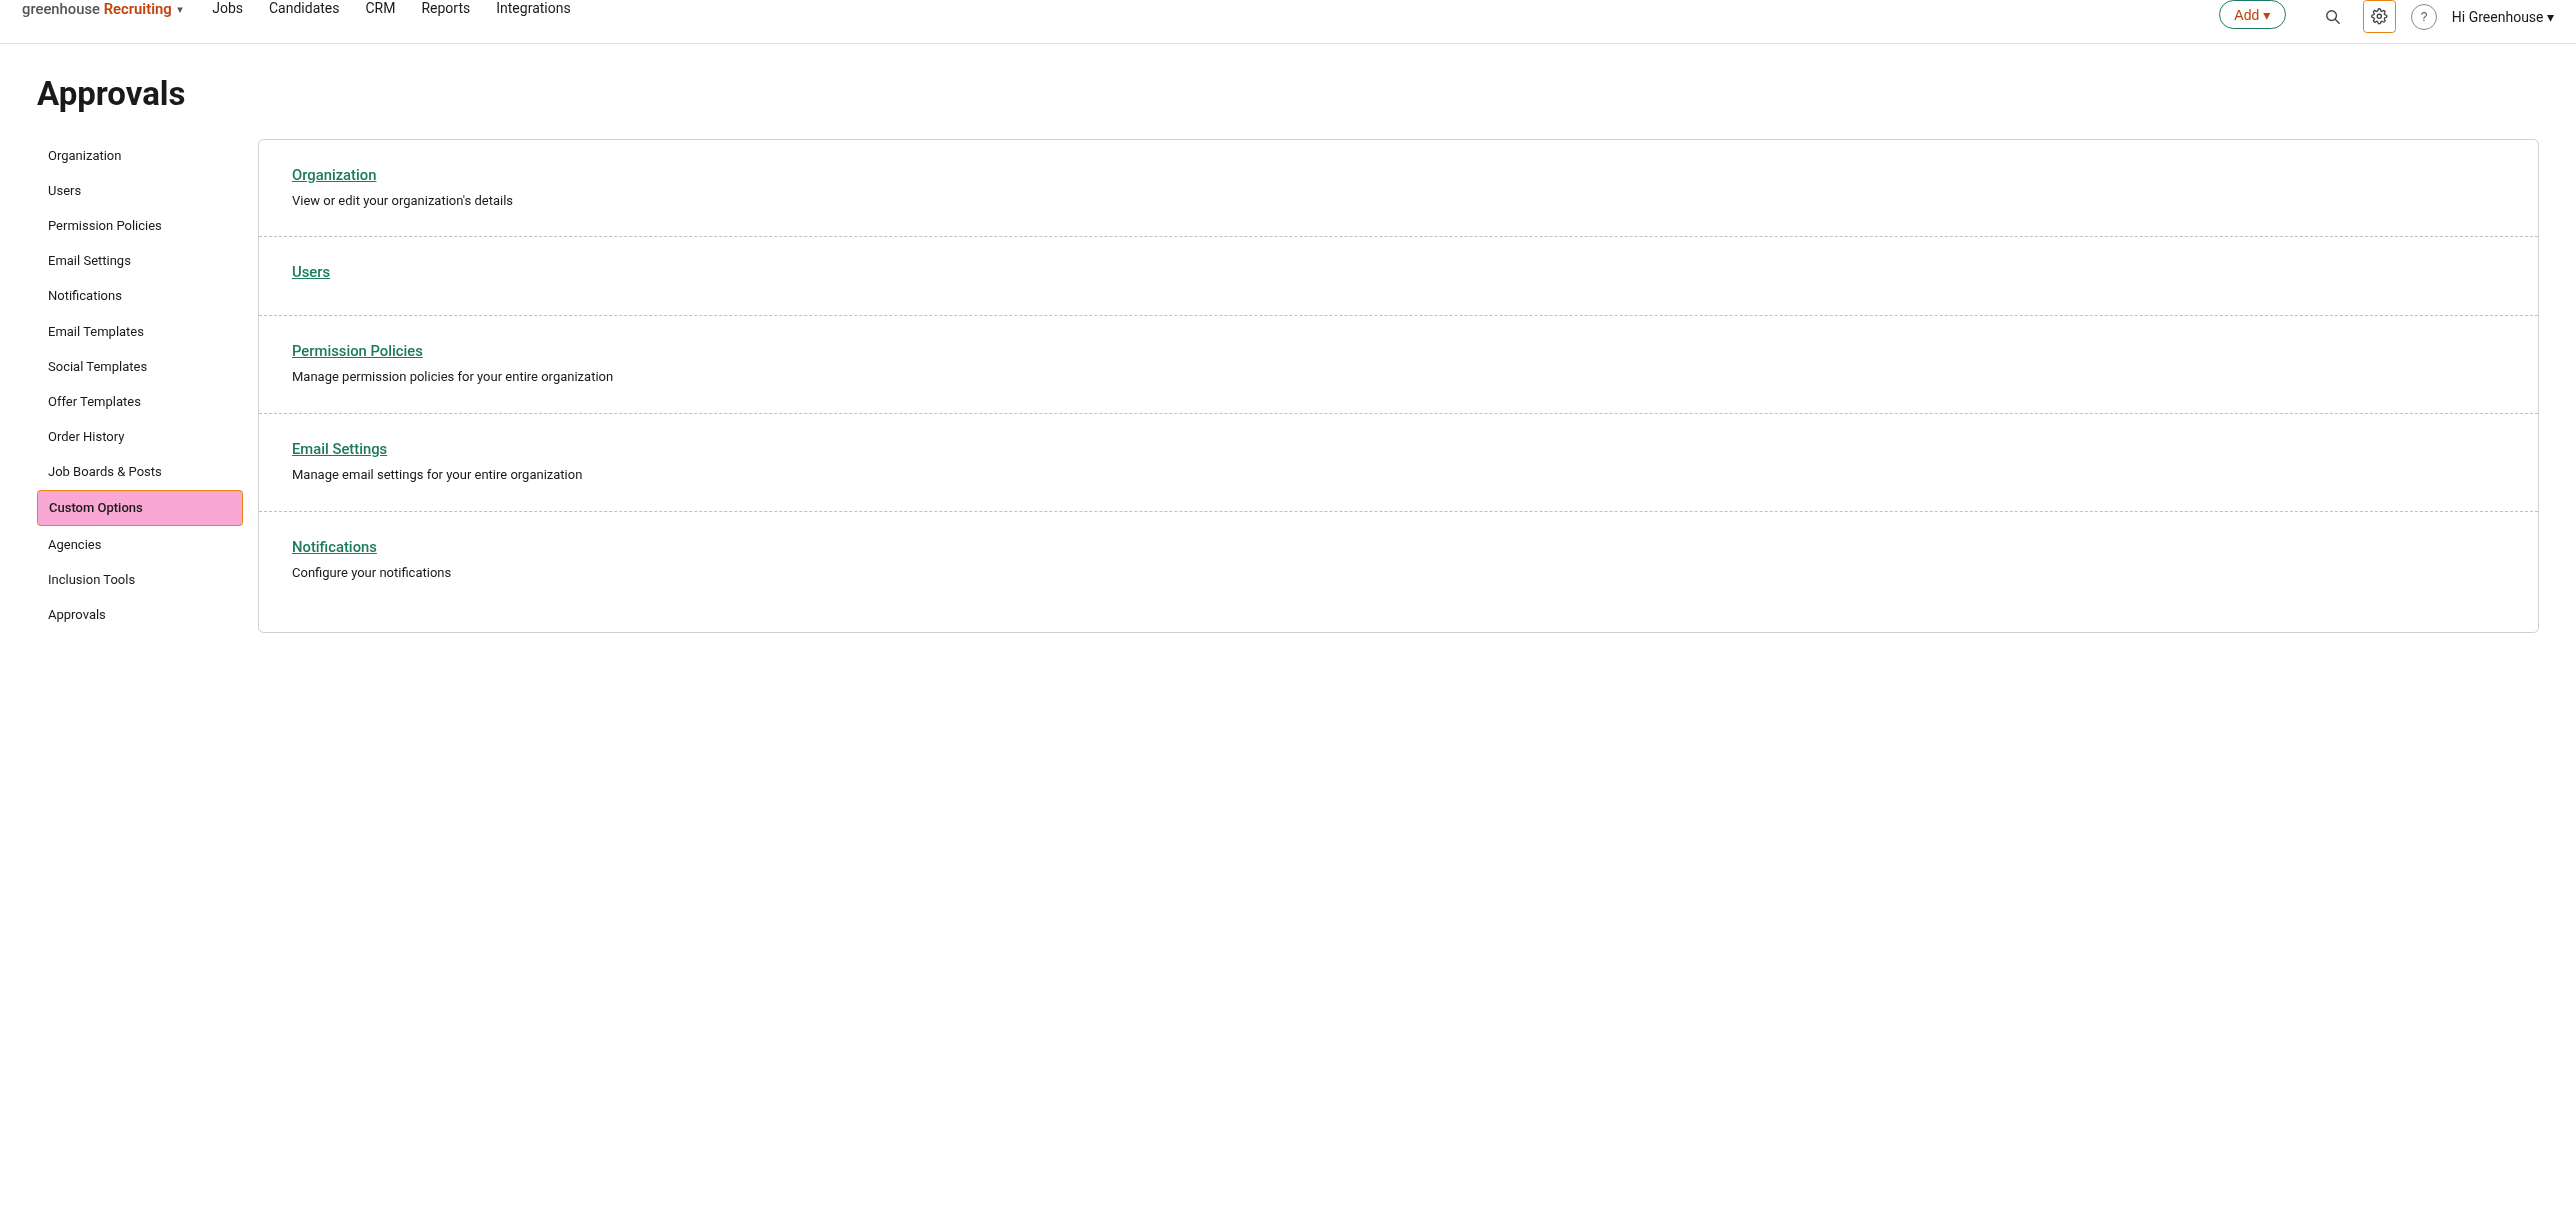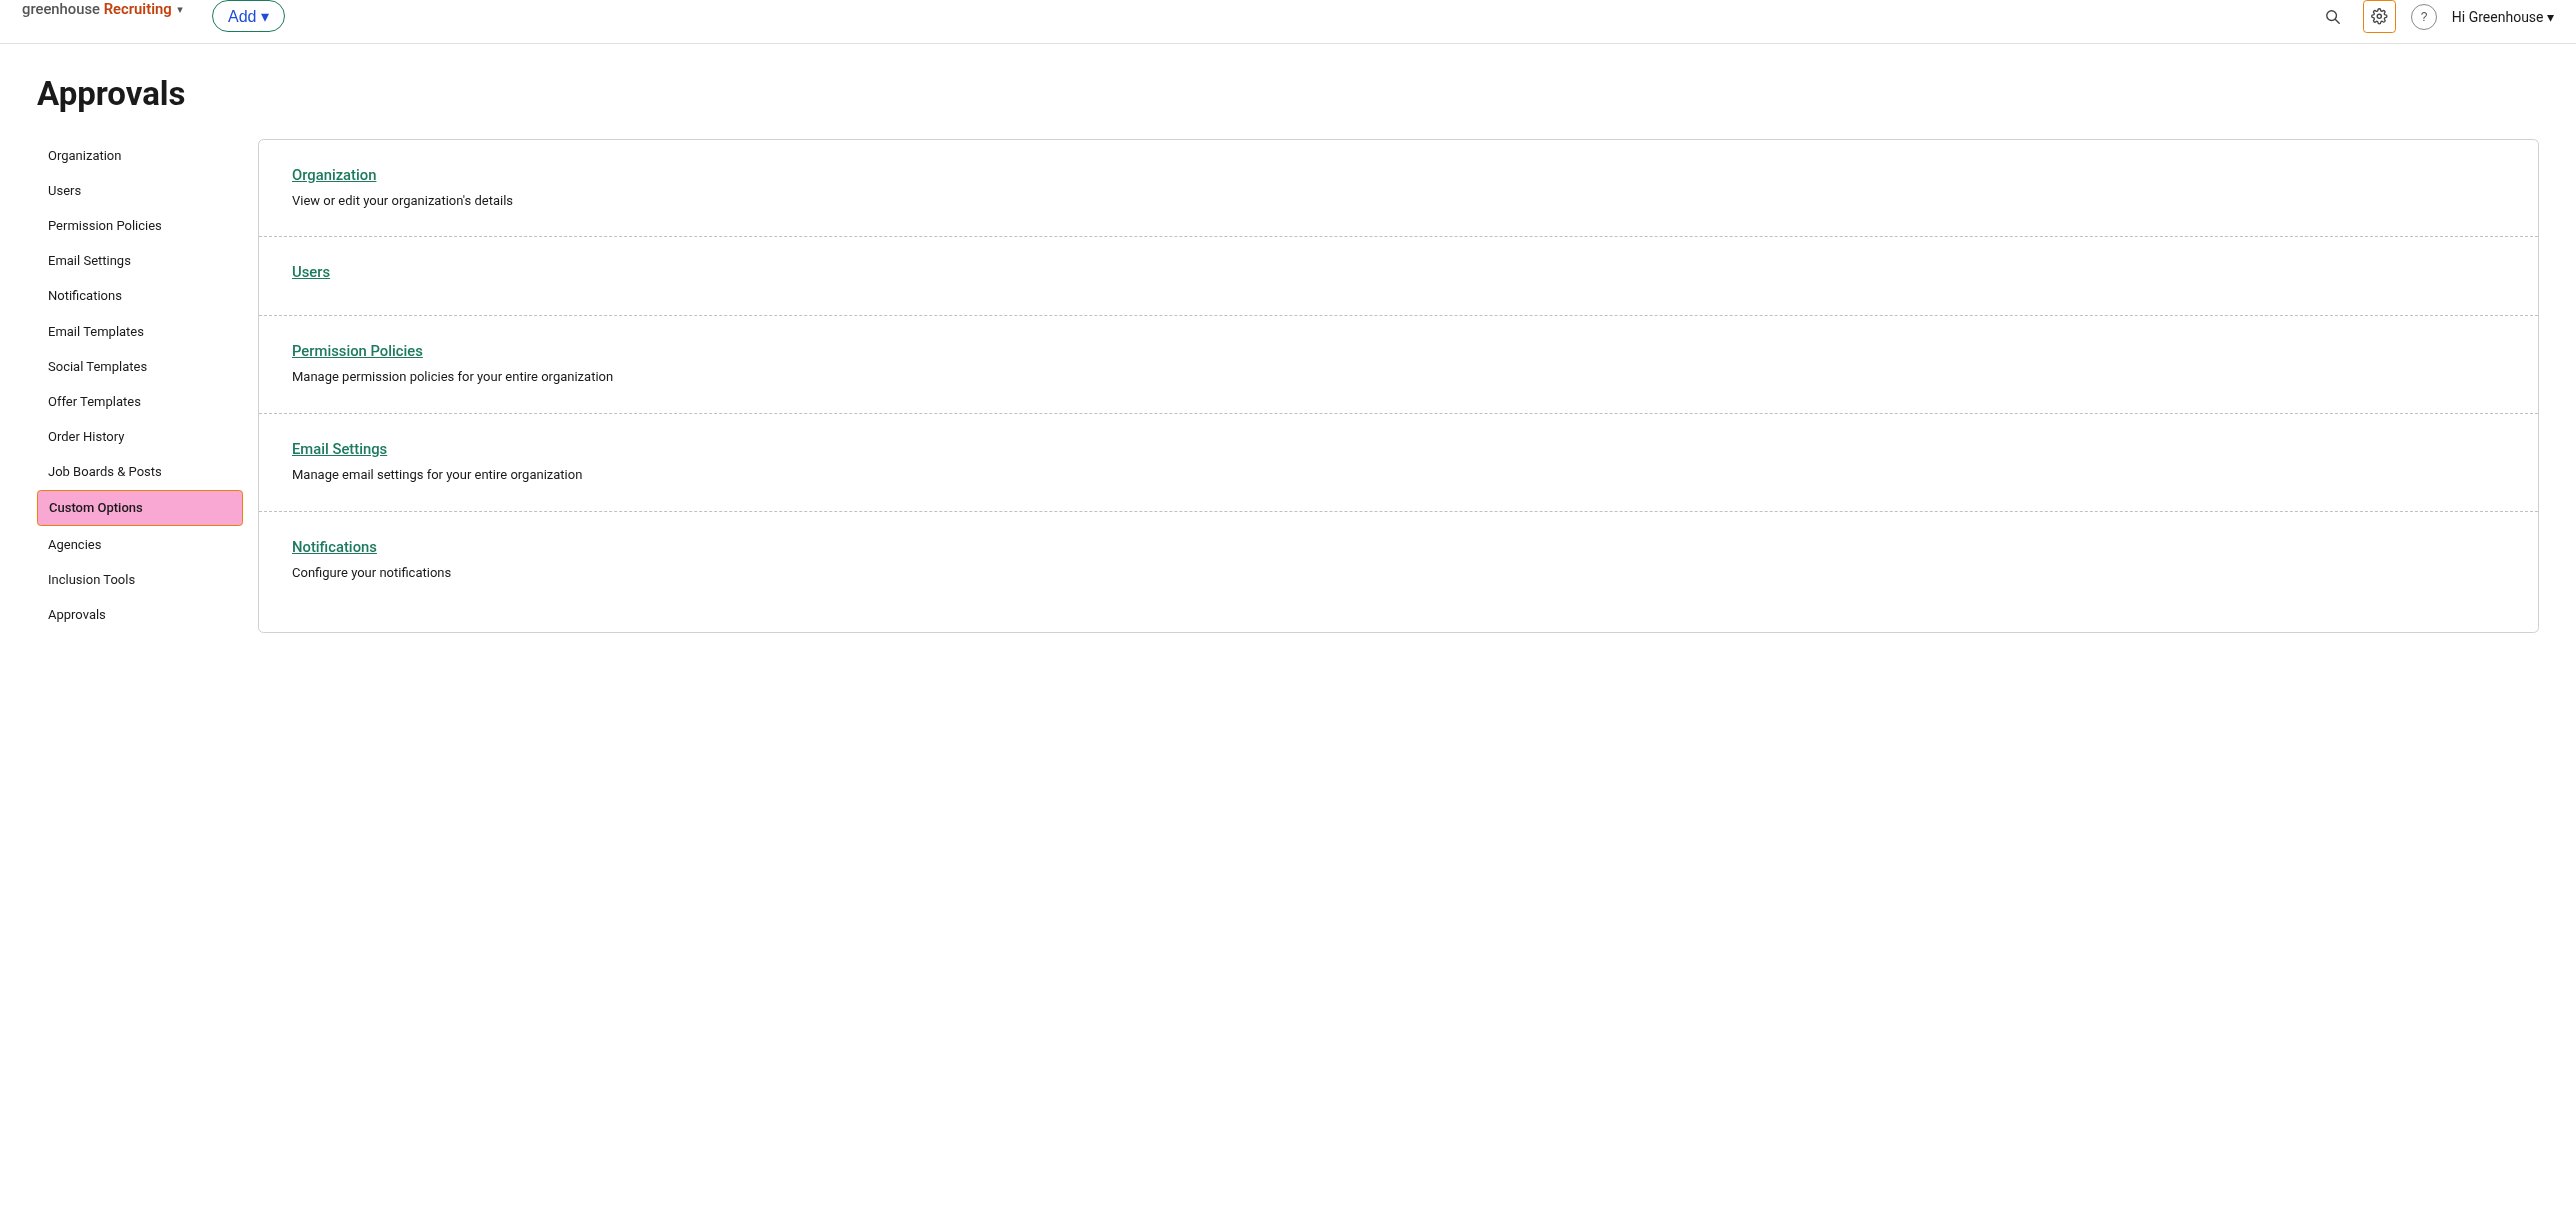--- a/index.html
+++ b/index.html
@@ -59,25 +59,25 @@
 
     .nav-item {
       color: #1a1a1a;
       font-size: 14px;
       cursor: pointer;
       text-decoration: none;
     }
 
     .add-btn {
       border: 1.8px solid #1c7a5e;
-      color: #1d4ed8;
+      color: #c2410c;
       background: #fff;
       border-radius: 18.4px;
       padding: 5.5px 14.8px;
-      font-size: 16px;
+      font-size: 14px;
       font-weight: 500;
       cursor: pointer;
       display: flex;
       align-items: center;
       gap: 3.7px;
     }
 
     .navbar-right {
       display: flex;
       align-items: center;
@@ -191,20 +191,27 @@
 </head>
 <body>
 
 <nav class="navbar">
   <div class="navbar-brand">
     <span class="brand-greenhouse">greenhouse</span>
     <span class="brand-recruiting">Recruiting</span>
     <span class="brand-chevron">▾</span>
   </div>
 
+  <div class="navbar-nav">
+    <a class="nav-item">Jobs</a>
+    <a class="nav-item">Candidates</a>
+    <a class="nav-item">CRM</a>
+    <a class="nav-item">Reports</a>
+    <a class="nav-item">Integrations</a>
+  </div>
 
   <button class="add-btn">Add ▾</button>
 
   <div class="navbar-right">
     <button class="icon-btn">
       <svg width="16.6" height="16.6" viewBox="0 0 24 24" fill="none" stroke="#444" stroke-width="2" stroke-linecap="round">
         <circle cx="11" cy="11" r="7"></circle>
         <line x1="16.5" y1="16.5" x2="22" y2="22"></line>
       </svg>
     </button>

